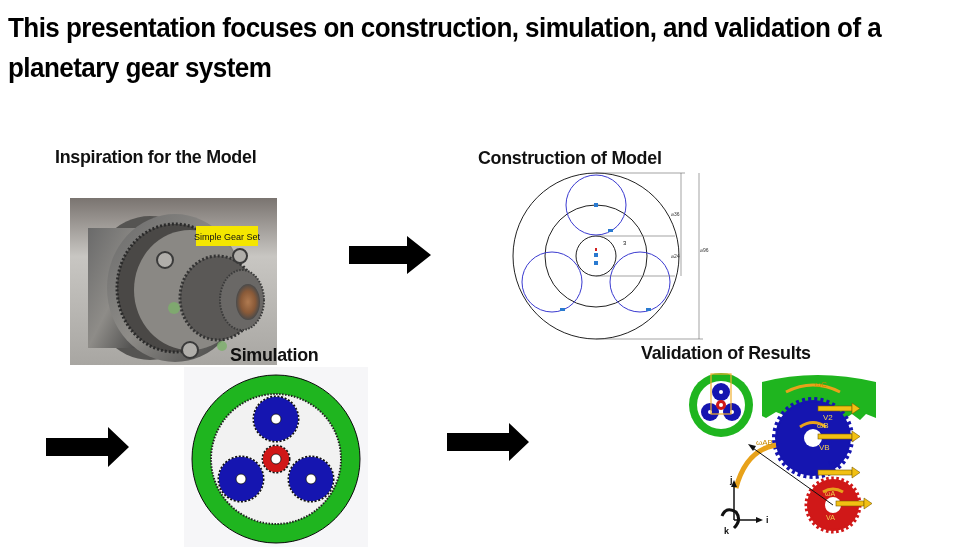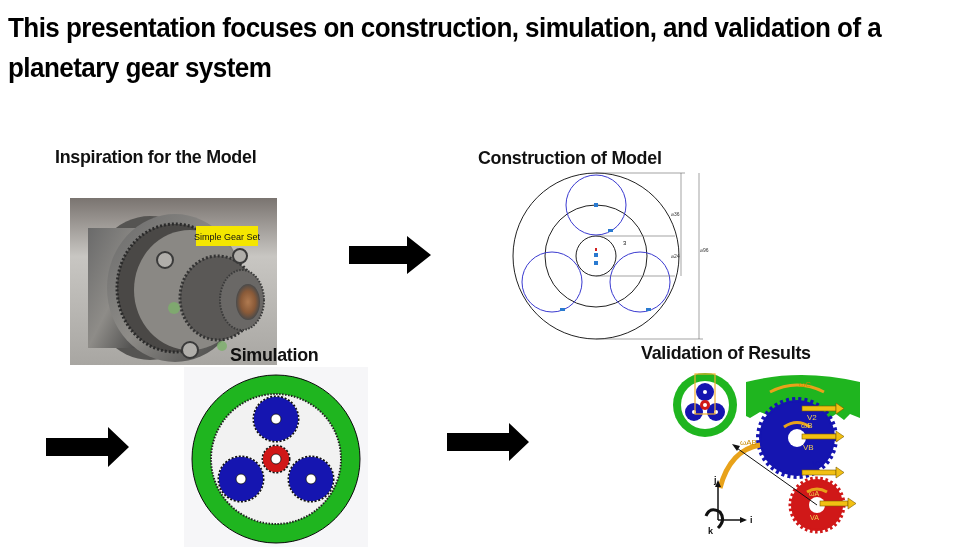--- a/index.html
+++ b/index.html
@@ -113,21 +113,21 @@
 
 <svg class="arrow" style="left:46px; top:427px;" width="84" height="40" viewBox="0 0 84 40">
   <polygon points="0,11 62,11 62,0 83,20 62,40 62,29 0,29" fill="#000"></polygon>
 </svg>
 
 <svg class="arrow" style="left:447px; top:423px;" width="84" height="38" viewBox="0 0 84 38">
   <polygon points="0,10 62,10 62,0 82,19 62,38 62,28 0,28" fill="#000"></polygon>
 </svg>
 
 <div class="section-label" style="left:641px; top:342px;">Validation of Results</div>
-<div class="panel" style="left:660px; top:370px; width:200px; height:170px;">
+<div class="panel" style="left:676px; top:370px; width:200px; height:170px;">
   <svg width="200" height="170" viewBox="0 0 200 170">
 
     <circle cx="45" cy="35" r="32" fill="#1fb51f"></circle>
     <circle cx="45" cy="35" r="24" fill="#fff"></circle>
     <circle cx="45" cy="22" r="9" fill="#1515b0"></circle>
     <circle cx="34" cy="42" r="9" fill="#1515b0"></circle>
     <circle cx="56" cy="42" r="9" fill="#1515b0"></circle>
     <circle cx="45" cy="35" r="5" fill="#d01818"></circle>
     <circle cx="45" cy="22" r="2" fill="#fff"></circle>
     <circle cx="45" cy="35" r="2" fill="#fff"></circle>

